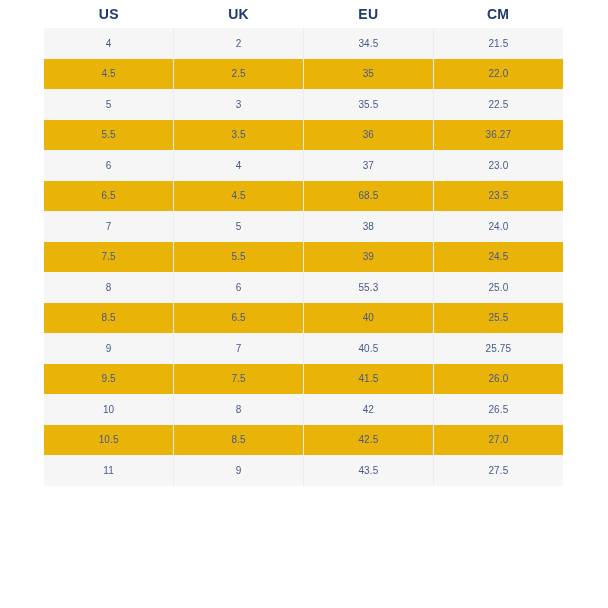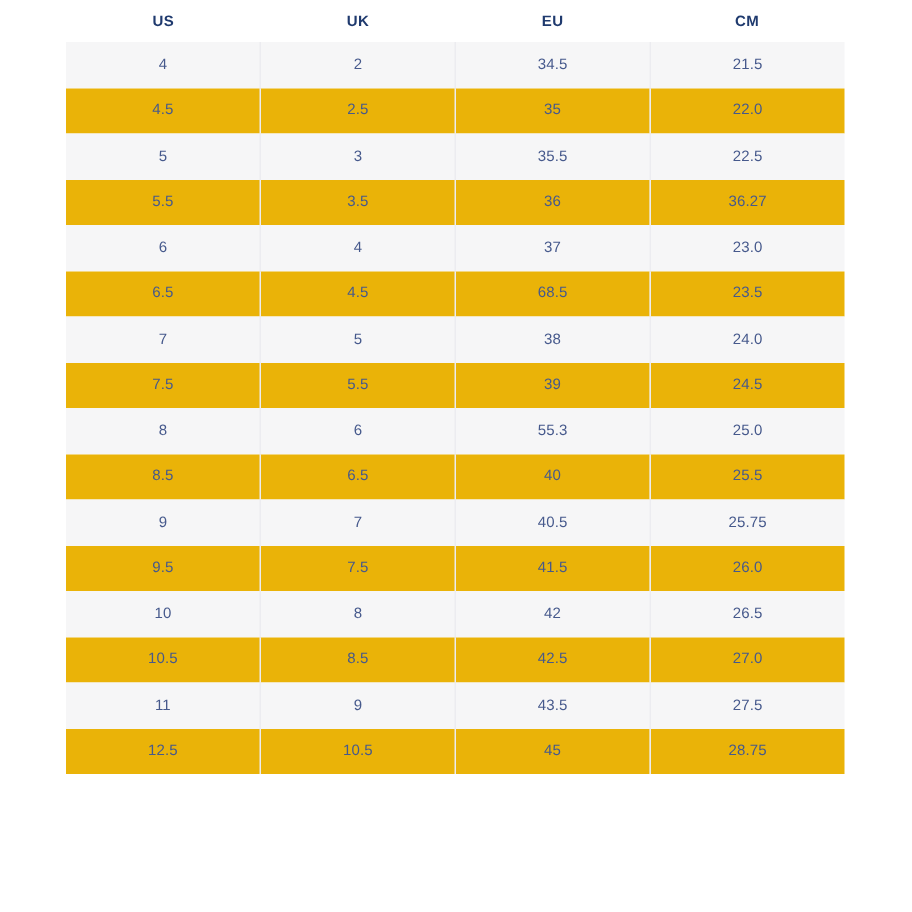--- a/index.html
+++ b/index.html
@@ -33,21 +33,21 @@
 
   table.size-table col {
     width: 129.75px;
   }
 
   thead th {
     height: 28px;
     padding: 0;
     text-align: center;
     vertical-align: middle;
-    font-size: 10px;
+    font-size: 14px;
     font-weight: bold;
     letter-spacing: 0.3px;
     color: #1f3a6e;
     background: #ffffff;
     border: none;
   }
 
   tbody td {
     height: 30.5px;
     padding: 0;
@@ -176,21 +176,15 @@
           <td>8.5</td>
           <td>42.5</td>
           <td>27.0</td>
         </tr>
         <tr class="odd-row">
           <td>11</td>
           <td>9</td>
           <td>43.5</td>
           <td>27.5</td>
         </tr>
-        <tr class="even-row">
-          <td>12.5</td>
-          <td>10.5</td>
-          <td>45</td>
-          <td>28.75</td>
-        </tr>
       </tbody>
   </table>
 </div>
 
 </body></html>

